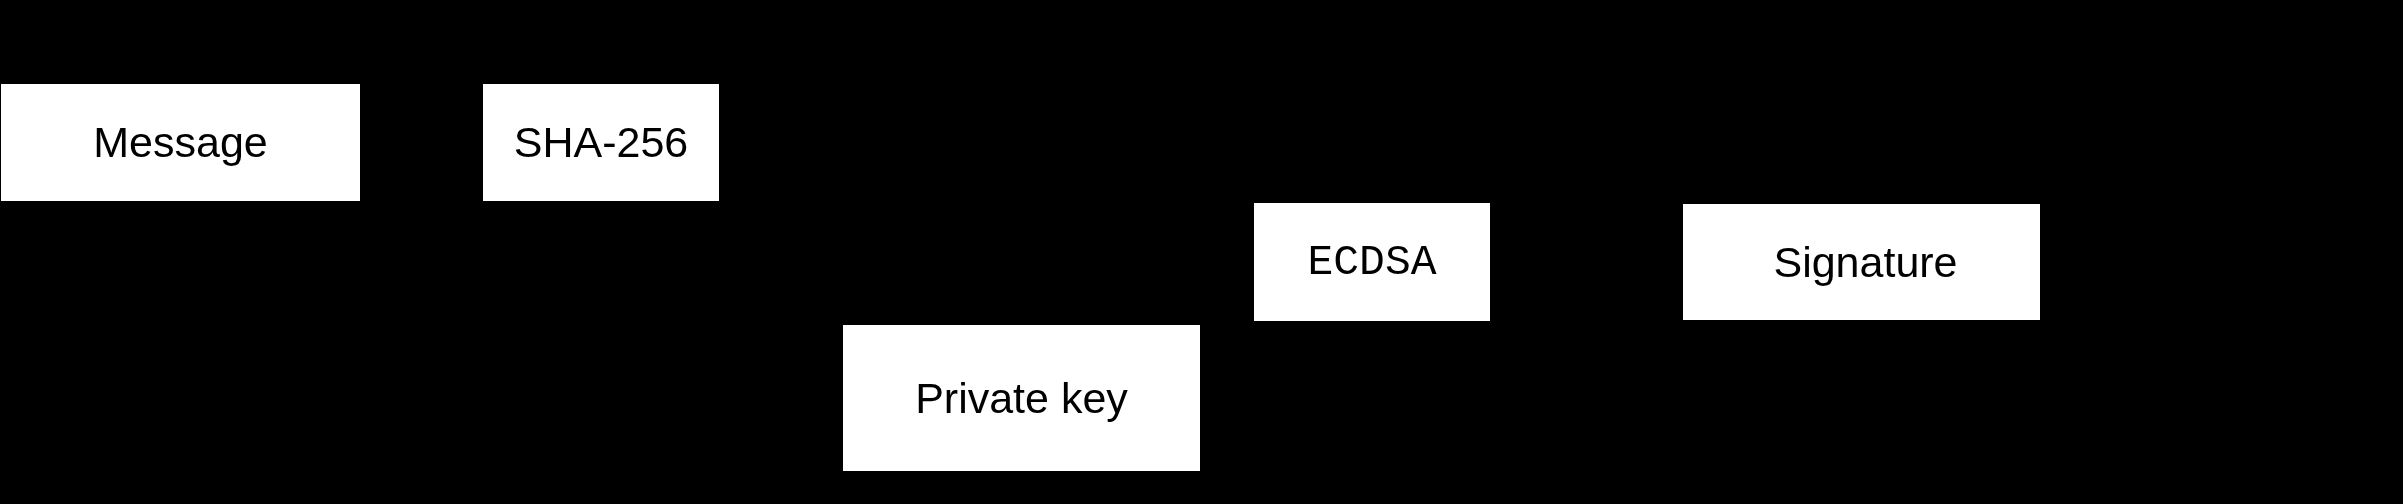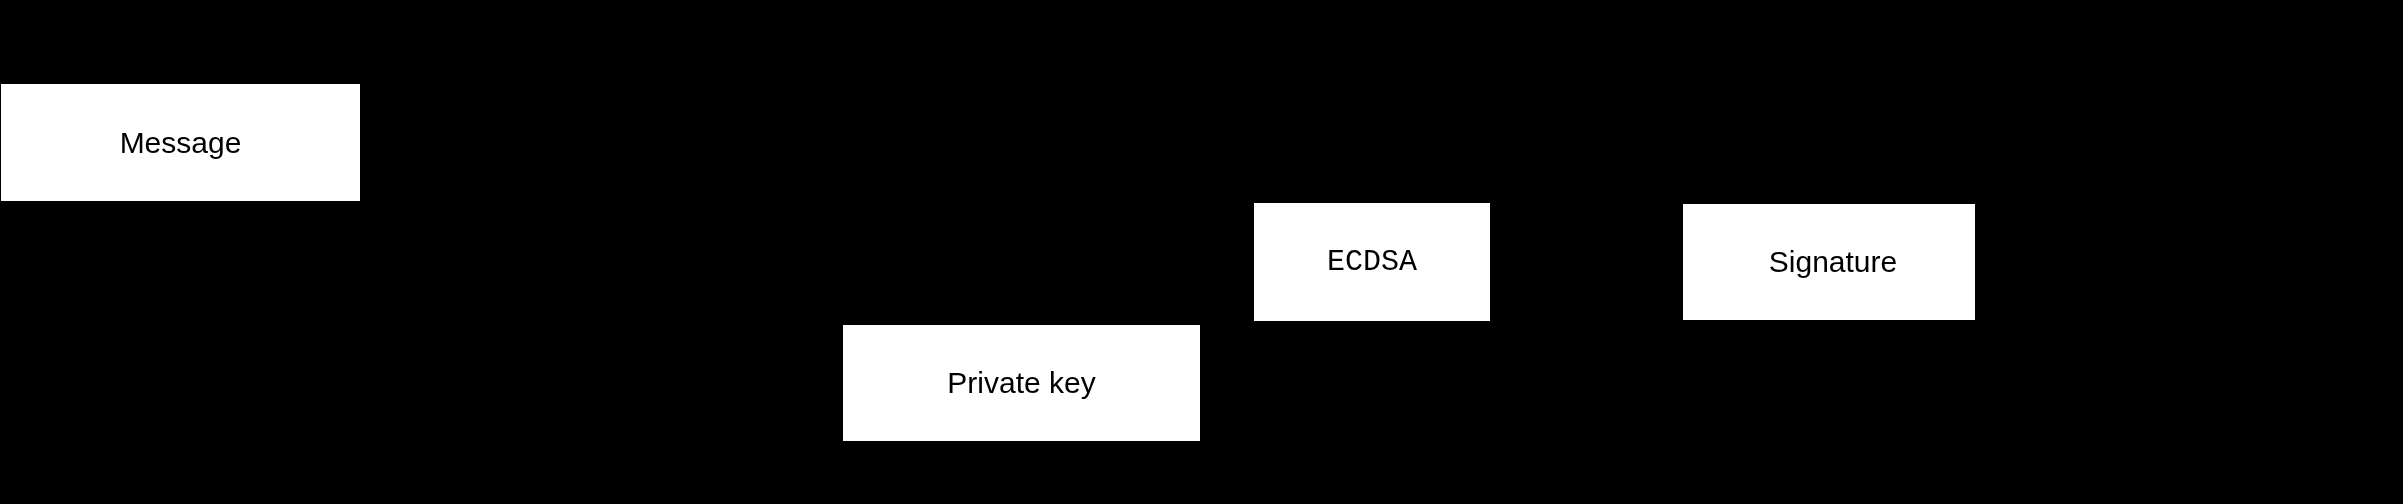--- a/index.html
+++ b/index.html
@@ -12,48 +12,49 @@
     width: 2403px;
     height: 504px;
     background: #000000;
     overflow: hidden;
     font-family: "Liberation Sans", sans-serif;
   }
   .node {
     position: absolute;
     background: #ffffff;
     color: #000000;
-    font-size: 30px;
+    font-size: 43px;
     line-height: 1;
     display: flex;
     align-items: center;
     justify-content: center;
     text-align: center;
     box-sizing: border-box;
     white-space: nowrap;
   }
   .node-message      { left: 1px;    top: 84px;  width: 359px; height: 117px; }
   .node-sha256       { left: 483px;  top: 84px;  width: 236px; height: 117px; }
   .node-message-hash { left: 843px;  top: 84px;  width: 357px; height: 117px; }
   .node-ecdsa        { left: 1254px; top: 203px; width: 236px; height: 118px; font-family: Liberation Mono, monospace; }
-  .node-signature    { left: 1683px; top: 204px; width: 292px; height: 116px; padding-left: 8px; }
-  .node-private-key  { left: 843px;  top: 325px; width: 357px; height: 116px; }
+  .node-signature    { left: 1683px; top: 204px; width: 357px; height: 116px; padding-left: 8px; }
+  .node-private-key  { left: 843px;  top: 325px; width: 357px; height: 146px; }
   .node-device-id    { left: 1683px; top: 384px; width: 357px; height: 115px; }
   .node-payload {
     left: 2160px; top: 141px; width: 243px; height: 242px;
     border: 4px dashed #cccccc;
   }
 </style>
 </head>
 <body>
 
 <div class="canvas">
 
   <div class="node node-message">Message</div>
 
+  <div class="node node-sha256">SHA-256</div>
 
 
   <div class="node node-ecdsa">ECDSA</div>
 
   <div class="node node-signature">Signature</div>
 
   <div class="node node-private-key">Private key</div>
 
 
 

